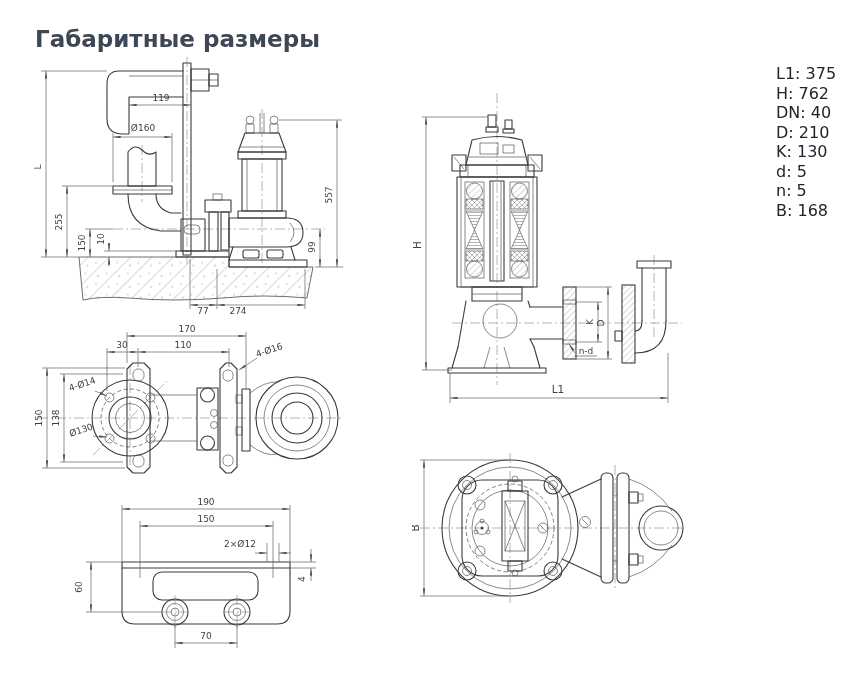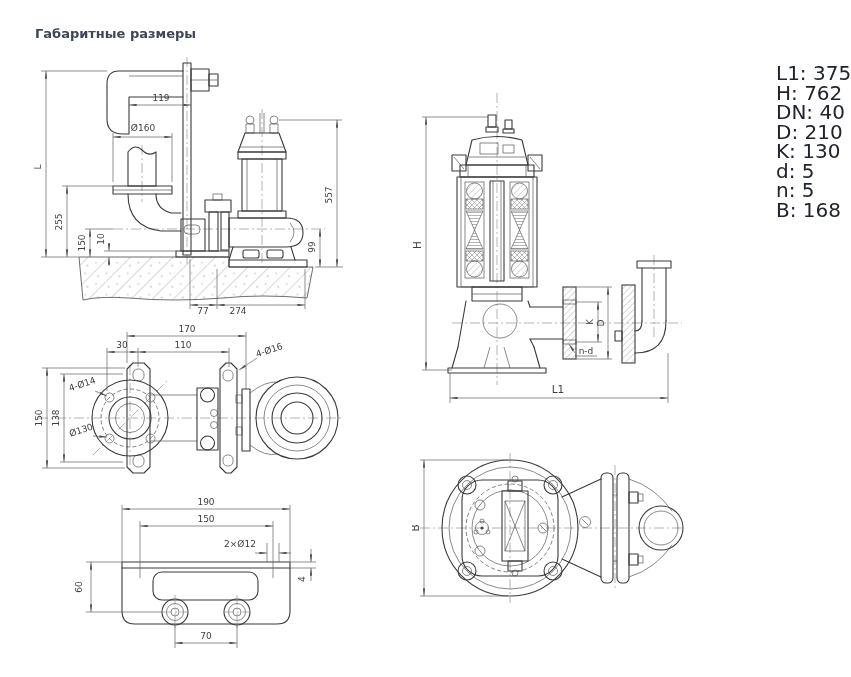--- a/index.html
+++ b/index.html
@@ -1,19 +1,19 @@
 <!DOCTYPE html>
 <html><head>
 <meta charset="utf-8">
 <style>
   html,body{margin:0;padding:0;background:#ffffff;}
   #page{position:relative;width:851px;height:677px;background:#fff;overflow:hidden;
         font-family:"DejaVu Sans", sans-serif;}
-  #title{position:absolute;left:35px;top:26px;font-size:13px;font-weight:bold;color:#3d4757;}
-  #speclist{position:absolute;left:776px;top:64px;font-size:20px;color:#20242c;line-height:19.5px;}
+  #title{position:absolute;left:35px;top:26px;font-size:23px;font-weight:bold;color:#3d4757;}
+  #speclist{position:absolute;left:776px;top:64px;font-size:16px;color:#20242c;line-height:19.5px;}
   .spec-row{white-space:nowrap;}
   svg.drw{position:absolute;}
   .ln{fill:none;stroke:#3b3b3b;stroke-width:1.1;stroke-linejoin:round;stroke-linecap:round;}
   .tn{fill:none;stroke:#4a4a4a;stroke-width:0.65;}
   .dm{fill:none;stroke:#636363;stroke-width:0.7;}
   .cl{fill:none;stroke:#8d8d8d;stroke-width:0.65;stroke-dasharray:10 3 2 3;}
   .dsh{fill:none;stroke:#4a4a4a;stroke-width:0.7;stroke-dasharray:4 2.5;}
   .dt{font-size:9px;fill:#3f3f3f;text-anchor:middle;}
   .dt2{font-size:10.5px;fill:#3f3f3f;text-anchor:middle;}
 </style>

